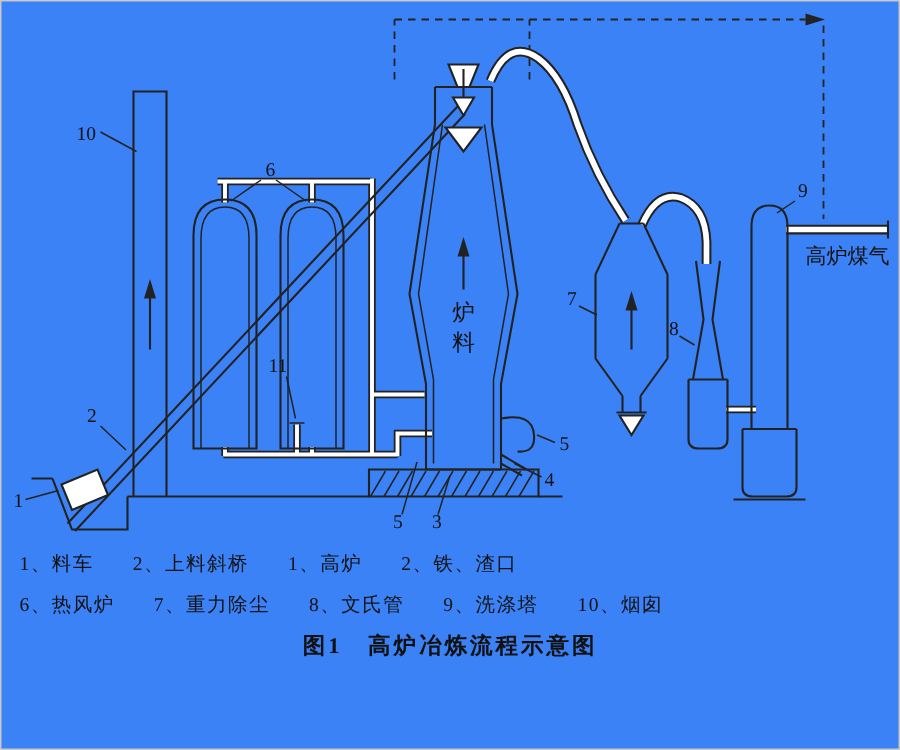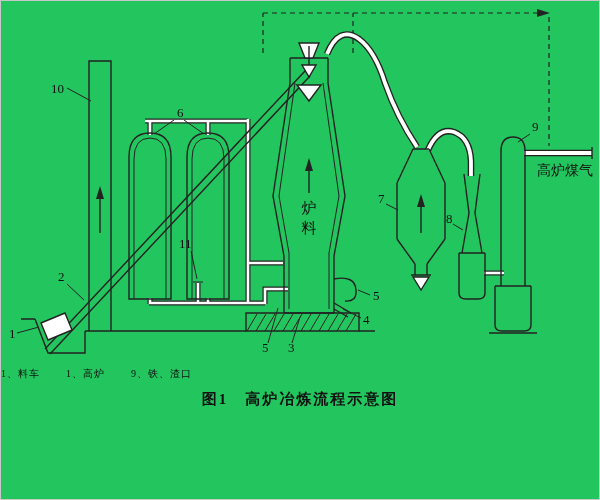--- a/index.html
+++ b/index.html
@@ -3,36 +3,36 @@
 <meta charset="utf-8">
 <style>
   html,body{margin:0;padding:0;}
   body{
     width:600px;height:500px;background:#fff;color:#111;
     font-family:"Liberation Serif","DejaVu Serif",serif;
     overflow:hidden;
   }
   .frame{
     width:600px;height:500px;box-sizing:border-box;
-    border:1px solid #c8c8c8;background:#22c55e;
+    border:1px solid #c8c8c8;background:#3b82f6;
   }
   svg{display:block;}
   .ln{fill:none;stroke:#222;stroke-width:1.4;}
   .thin{fill:none;stroke:#222;stroke-width:1;}
   .fillw{fill:#fff;stroke:#222;stroke-width:1.4;}
   .dash{fill:none;stroke:#222;stroke-width:1.2;stroke-dasharray:5 4;}
   .po{fill:none;stroke:#222;stroke-width:6.5;}
   .pi{fill:none;stroke:#fff;stroke-width:3.8;}
   .so{fill:none;stroke:#222;stroke-width:5;}
   .si{fill:none;stroke:#fff;stroke-width:2.6;}
   .arr{fill:#222;stroke:none;}
   .callout{font-family:"Liberation Serif","DejaVu Serif",serif;font-size:13px;fill:#111;}
   .cjk{font-family:"Liberation Serif","DejaVu Serif",serif;font-size:15px;fill:#111;}
   .cjk-sm{font-family:"Liberation Serif","DejaVu Serif",serif;font-size:14px;fill:#111;}
-  .legend{padding:4px 6px 0 0;font-size:10px;letter-spacing:1px;}
+  .legend{padding:4px 6px 0 12px;font-size:13px;letter-spacing:1px;}
   .legend-row{display:flex;gap:26px;margin-bottom:9px;white-space:nowrap;}
   .caption{text-align:center;font-size:15px;font-weight:600;letter-spacing:2px;margin-top:0;}
 </style>
 </head>
 <body>
 
 <div class="frame">
 
   <svg width="600" height="362" viewBox="0 0 600 362">
 
@@ -143,20 +143,28 @@
     <g>
       <text class="cjk" x="308" y="212" text-anchor="middle">炉</text>
       <text class="cjk" x="308" y="232" text-anchor="middle">料</text>
       <text class="cjk-sm" x="536" y="174">高炉煤气</text>
     </g>
   </svg>
 
   <div class="legend">
     <div class="legend-row">
       <span>1、料车</span>
+      <span>2、上料斜桥</span>
       <span>1、高炉</span>
-      <span>9、铁、渣口</span>
+      <span>2、铁、渣口</span>
+    </div>
+    <div class="legend-row">
+      <span>6、热风炉</span>
+      <span>7、重力除尘</span>
+      <span>8、文氏管</span>
+      <span>9、洗涤塔</span>
+      <span>10、烟囱</span>
     </div>
   </div>
 
   <div class="caption">图1　高炉冶炼流程示意图</div>
 
 </div>
 
 </body></html>

